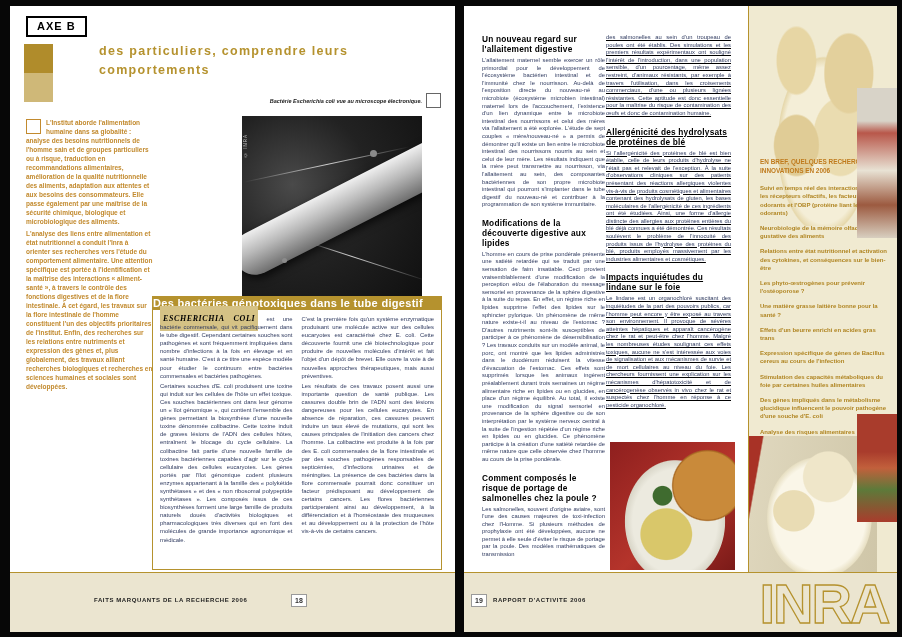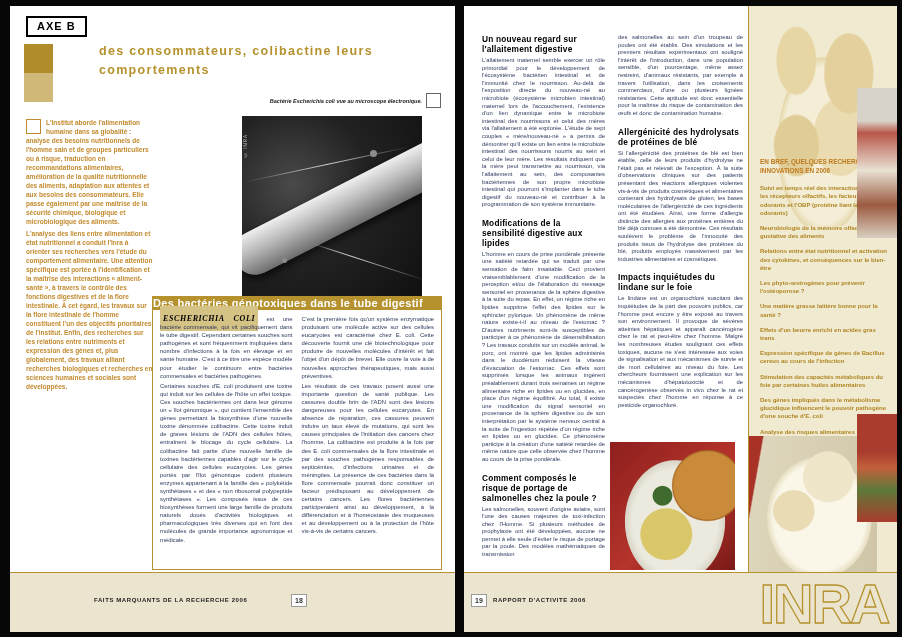--- a/index.html
+++ b/index.html
@@ -53,21 +53,21 @@
   .f-label-left  { left:84px; top:591px; }
   .f-label-right { left:29px; top:591px; }
   .f-num { position:absolute; top:588px; width:16px; height:13px; background:#fff; border:1px solid #9a9a9a;
            font-weight:bold; font-size:7px; line-height:12px; text-align:center; color:#333; }
   .f-num-left  { left:281px; }
   .f-num-right { left:7px; }
 
   
   .col { position:absolute; top:28px; }
   .col1 { left:18px;  width:123px; }
-  .col2 { left:154px; width:125px; }
+  .col2 { left:142px; width:125px;text-decoration:underline; }
   .art-h { font-weight:bold; font-size:8.3px; line-height:10px; color:#000; letter-spacing:.2px; margin-bottom:3px; }
   .mt { margin-top:9px; }
   .art-b { font-size:5.8px; line-height:7.6px; color:#2f3a5f; text-align:justify; }
   .chicken-photo { position:absolute; left:146px; top:436px; width:125px; height:128px;
     background:
       radial-gradient(circle at 42% 42%, #3f6b2f 0 9%, transparent 10%),
       radial-gradient(circle at 78% 34%, #c98a3a 0 26%, #a96a24 27%, transparent 28%),
       radial-gradient(circle at 45% 72%, #d9c76a 0 22%, transparent 23%),
       radial-gradient(ellipse at 52% 62%, #eceadf 0 46%, #d9d6c8 54%, transparent 55%),
       linear-gradient(135deg, #8e1f1e 0%, #b5342b 55%, #7a1a18 100%); }
@@ -98,21 +98,21 @@
   .inra-logo { position:absolute; left:288px; top:567px; width:145px; height:59px; }
 </style>
 </head>
 <body>
 
 <div class="page page-left">
   <div class="axe-badge">AXE B</div>
   <div class="sq sq-dark"></div>
   <div class="sq sq-light"></div>
   <div class="spread-title">
-    <div>des consommateurs, colibactine leurs comportements</div>
+    <div>des particuliers, comprendre leurs comportements</div>
   </div>
 
   <div class="photo-caption">Bactérie Escherichia coli vue au microscope électronique.</div>
   <div class="caption-box"></div>
 
   <div class="ecoli-photo">
     <div class="flagellum fl1"></div>
     <div class="flagellum fl2"></div>
     <div class="bacterium"></div>
     <div class="speck" style="left:128px; top:34px; width:7px; height:7px;"></div>
@@ -142,21 +142,21 @@
   <div class="footband"></div>
   <div class="f-label f-label-left">FAITS MARQUANTS DE LA RECHERCHE 2006</div>
   <div class="f-num f-num-left">18</div>
 </div>
 
 <div class="page page-right">
 
   <div class="col col1">
     <div class="art-h">Un nouveau regard sur l'allaitement digestive</div>
     <div class="art-b">L'allaitement maternel semble exercer un rôle primordial pour le développement de l'écosystème bactérien intestinal et de l'immunité chez le nourrisson. Au-delà de l'exposition directe du nouveau-né au microbiote (écosystème microbien intestinal) maternel lors de l'accouchement, l'existence d'un lien dynamique entre le microbiote intestinal des nourrissons et celui des mères via l'allaitement a été explorée. L'étude de sept couples « mère/nouveau-né » a permis de démontrer qu'il existe un lien entre le microbiote intestinal des nourrissons nourris au sein et celui de leur mère. Les résultats indiquent que la mère peut transmettre au nourrisson, via l'allaitement au sein, des composantes bactériennes de son propre microbiote intestinal qui pourront s'implanter dans le tube digestif du nouveau-né et contribuer à la programmation de son système immunitaire.</div>
-    <div class="art-h mt">Modifications de la sensibilité digestive aux lipides</div>
+    <div class="art-h mt">Modifications de la découverte digestive aux lipides</div>
     <div class="art-b">L'homme en cours de prise pondérale présente une satiété retardée qui se traduit par une sensation de faim insatiable. Ceci provient vraisemblablement d'une modification de la perception et/ou de l'élaboration du message sensoriel en provenance de la sphère digestive à la suite du repas. En effet, un régime riche en lipides supprime l'effet des lipides sur le sphincter pylorique. Un phénomène de même nature existe-t-il au niveau de l'estomac ? D'autres nutriments sont-ils susceptibles de participer à ce phénomène de désensibilisation ? Les travaux conduits sur un modèle animal, le porc, ont montré que les lipides administrés dans le duodénum réduisent la vitesse d'évacuation de l'estomac. Ces effets sont supprimés lorsque les animaux ingèrent préalablement durant trois semaines un régime alimentaire riche en lipides ou en glucides, en place d'un régime équilibré. Au total, il existe une modification du signal sensoriel en provenance de la sphère digestive ou de son interprétation par le système nerveux central à la suite de l'ingestion répétée d'un régime riche en lipides ou en glucides. Ce phénomène participe à la création d'une satiété retardée de même nature que celle observée chez l'homme au cours de la prise pondérale.</div>
     <div class="art-h mt">Comment composés le risque de portage de salmonelles chez la poule ?</div>
     <div class="art-b">Les salmonelles, souvent d'origine aviaire, sont l'une des causes majeures de toxi-infection chez l'Homme. Si plusieurs méthodes de prophylaxie ont été développées, aucune ne permet à elle seule d'éviter le risque de portage par la poule. Des modèles mathématiques de transmission</div>
   </div>
 
   <div class="col col2">
     <div class="art-b">des salmonelles au sein d'un troupeau de poules ont été établis. Des simulations et les premiers résultats expérimentaux ont souligné l'intérêt de l'introduction, dans une population sensible, d'un pourcentage, même assez restreint, d'animaux résistants, par exemple à travers l'utilisation, dans les croisements commerciaux, d'une ou plusieurs lignées résistantes. Cette aptitude est donc essentielle pour la maîtrise du risque de contamination des œufs et donc de contamination humaine.</div>
     <div class="art-h mt">Allergénicité des hydrolysats de protéines de blé</div>
     <div class="art-b">Si l'allergénicité des protéines de blé est bien établie, celle de leurs produits d'hydrolyse ne l'était pas et relevait de l'exception. À la suite d'observations cliniques sur des patients présentant des réactions allergiques violentes vis-à-vis de produits cosmétiques et alimentaires contenant des hydrolysats de gluten, les bases moléculaires de l'allergénicité de ces ingrédients ont été étudiées. Ainsi, une forme d'allergie distincte des allergies aux protéines entières du blé déjà connues a été démontrée. Ces résultats soulèvent le problème de l'innocuité des produits issus de l'hydrolyse des protéines du blé, produits employés massivement par les industries alimentaires et cosmétiques.</div>
     <div class="art-h mt">Impacts inquiétudes du lindane sur le foie</div>

